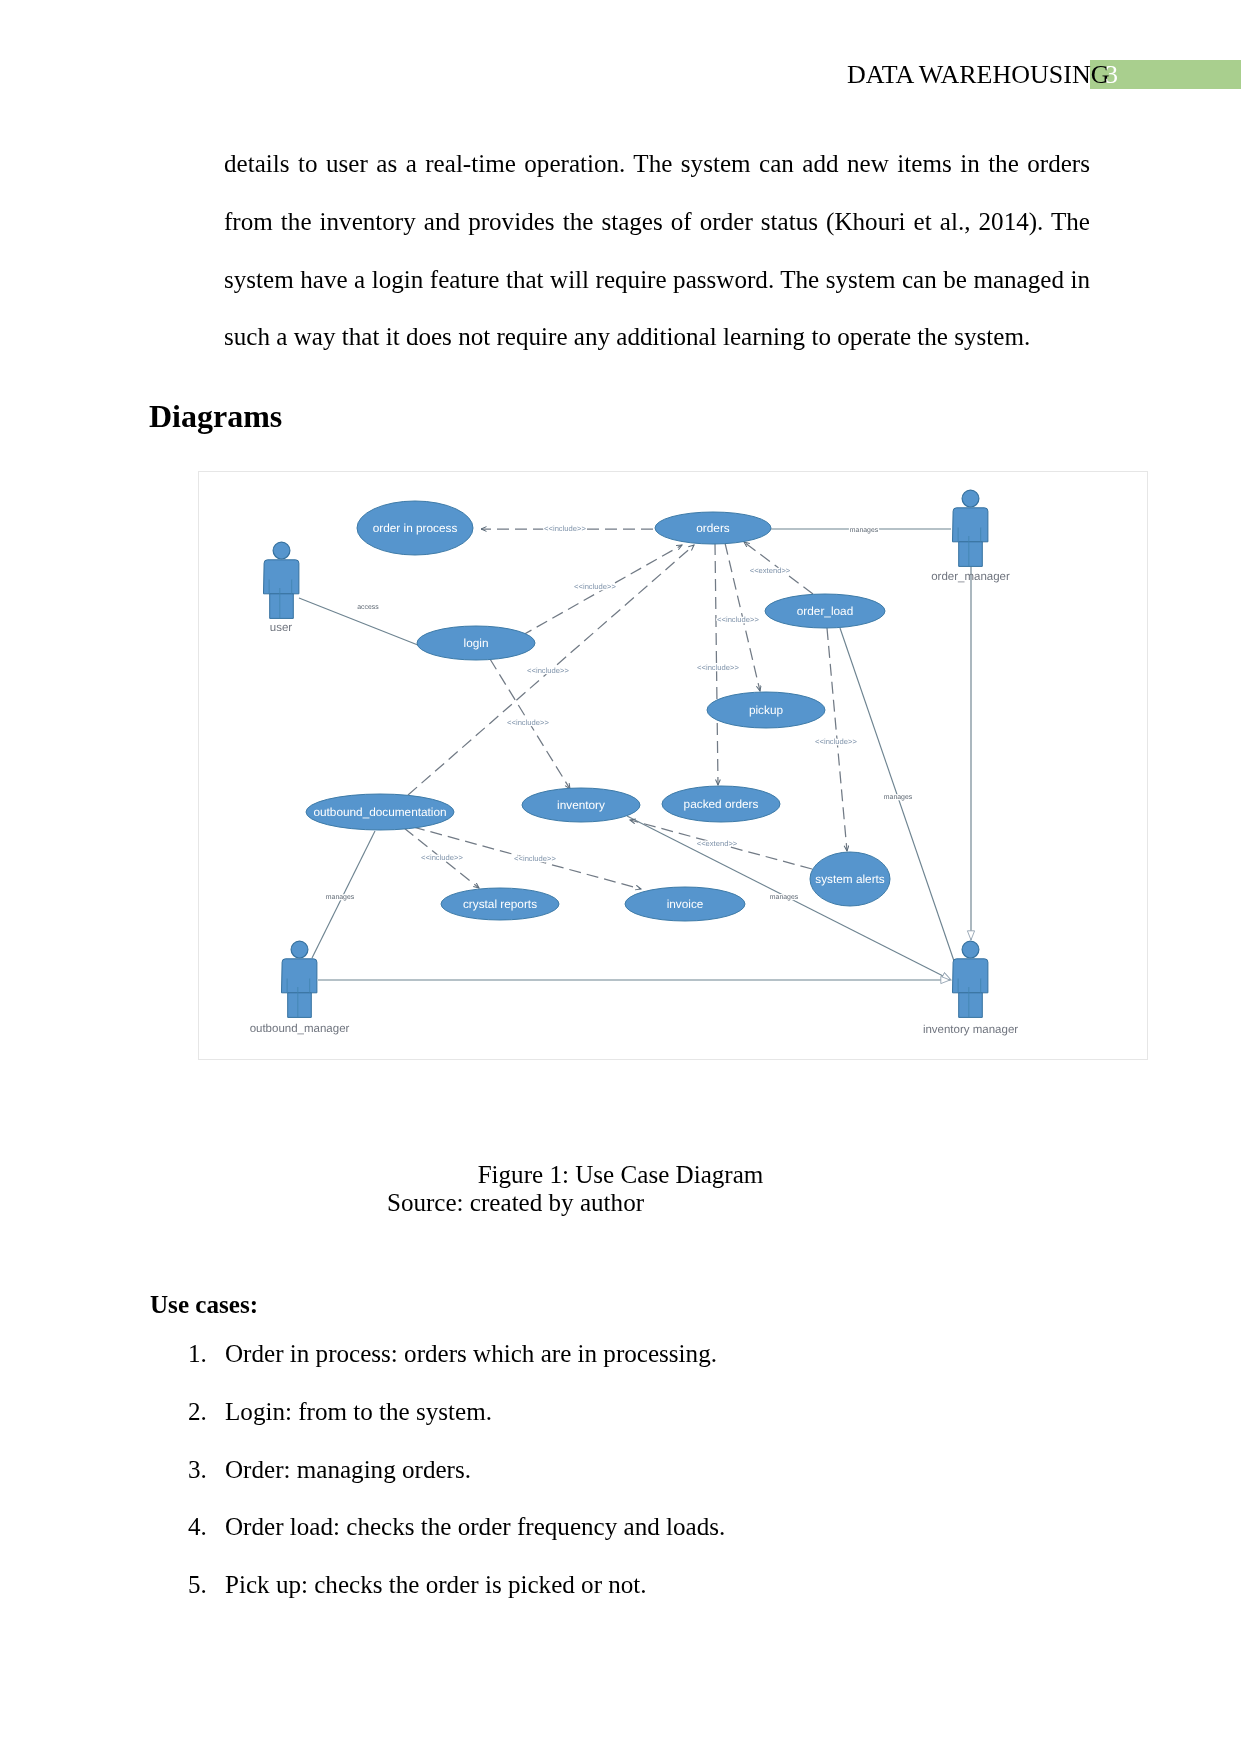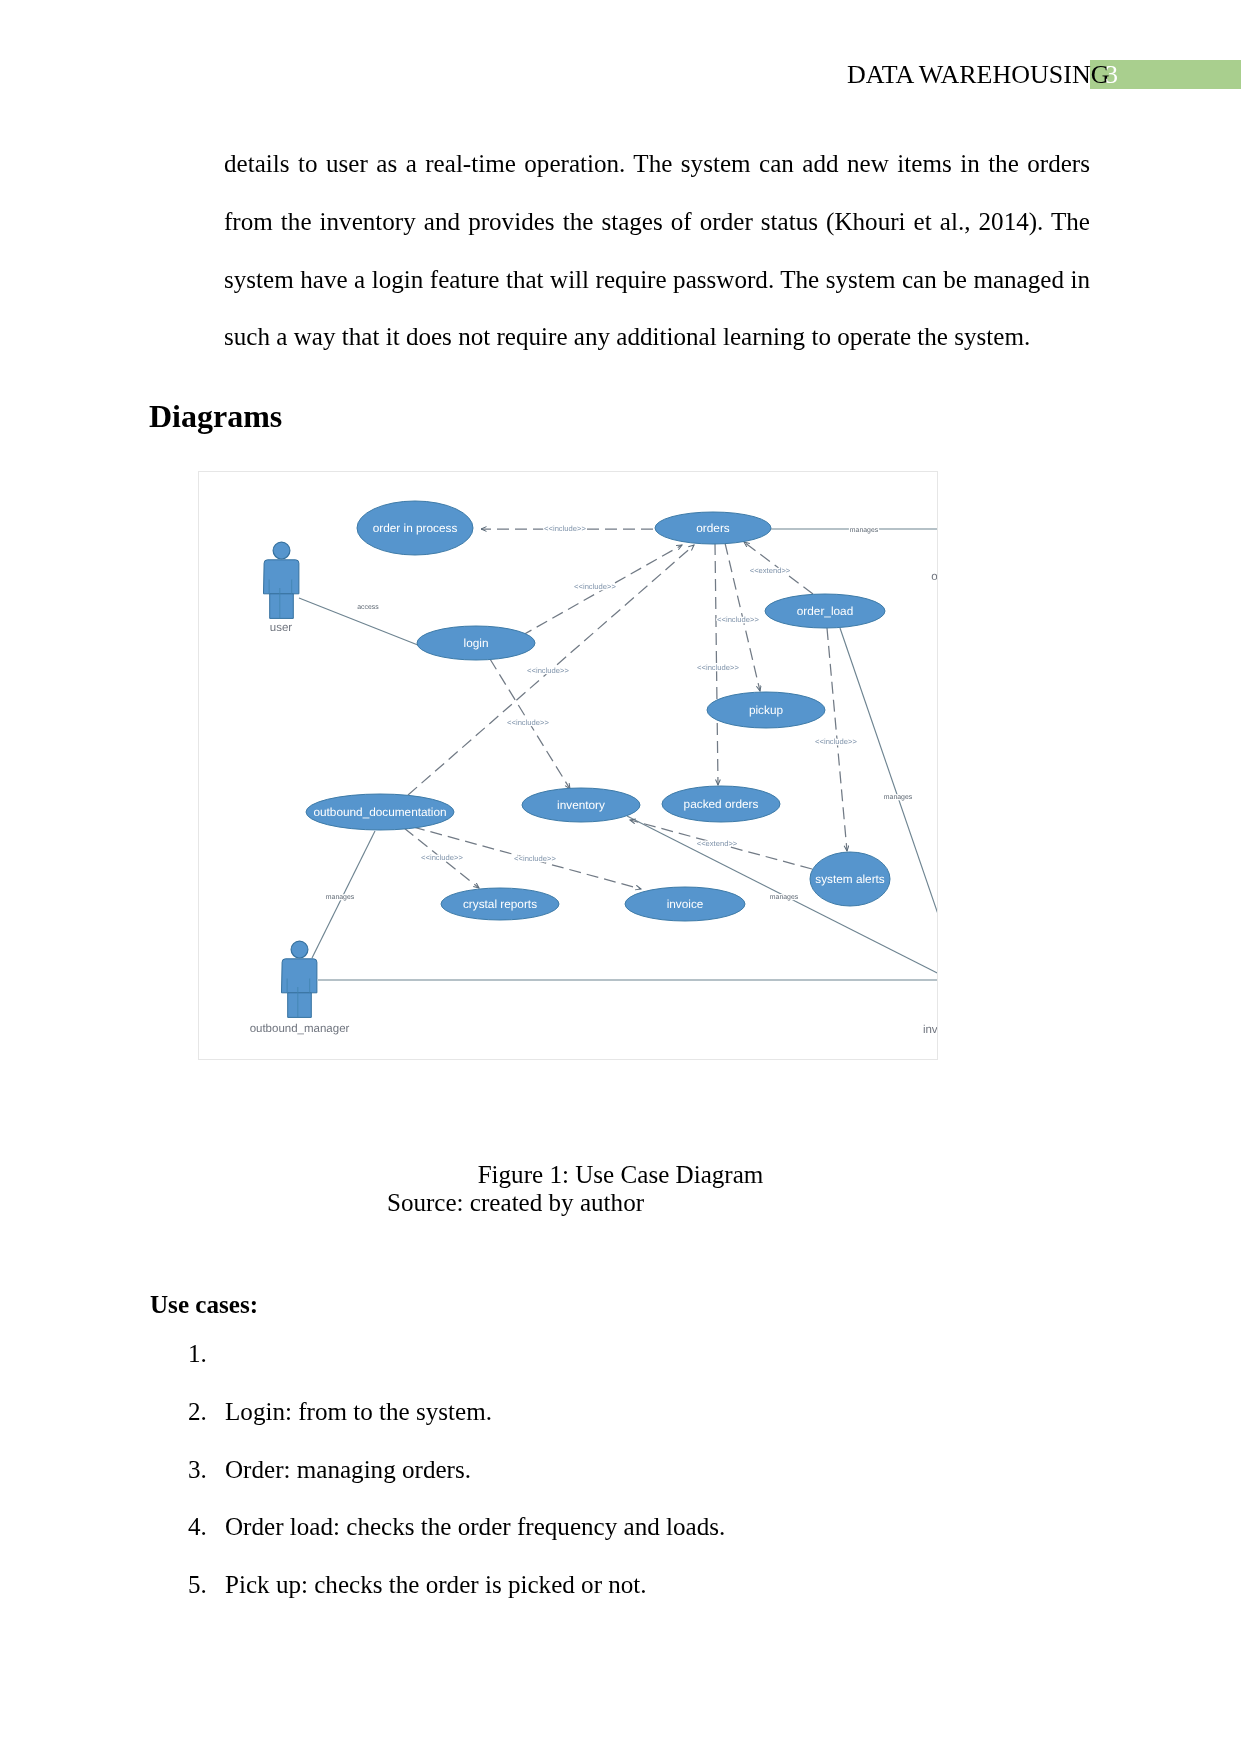--- a/index.html
+++ b/index.html
@@ -57,21 +57,21 @@
 
   
   .list { position:absolute; left:188px; top:1337px; width:920px; }
   .li { position:relative; height:57.8px; font-size:25.1px; line-height:34px; }
   .li .num { position:absolute; left:0; top:0; }
   .li .txt { position:absolute; left:37px; top:0; white-space:nowrap; }
 
   
   .diagram {
     position:absolute; left:198px; top:471px;
-    width:740px; height:589px;
+    width:950px; height:589px;
     border:1px solid #e6e6e6;
     background:#ffffff;
     box-sizing:border-box;
     overflow:hidden;
   }
   .diagram svg { position:absolute; left:0; top:0; display:block; }
   svg text { -webkit-font-smoothing:antialiased; text-rendering:geometricPrecision; }
   .uc-label { font-family:"Liberation Sans", sans-serif; fill:#ffffff; font-size:11.8px; text-anchor:middle; }
   .actor-label { font-family:"Liberation Sans", sans-serif; fill:#70757f; font-size:11.5px; text-anchor:middle; }
   .stereo { font-family:"Liberation Sans", sans-serif; fill:#8094ab; font-size:7.6px; text-anchor:middle; paint-order:stroke; stroke:#ffffff; stroke-width:2.6px; stroke-linejoin:round; }
@@ -217,20 +217,21 @@
 </svg>
 </div>
 
 <div class="figcap">Figure 1: Use Case Diagram</div>
 <div class="figsrc">Source: created by author</div>
 
 <div class="h-usecases">Use cases:</div>
 <ol class="list" style="list-style:none;margin:0;padding:0;">
   <li class="li">
     <span class="num">1.</span>
+    <span class="txt">Order in process: orders which are in processing.</span>
   </li>
   <li class="li">
     <span class="num">2.</span>
     <span class="txt">Login: from to the system.</span>
   </li>
   <li class="li">
     <span class="num">3.</span>
     <span class="txt">Order: managing orders.</span>
   </li>
   <li class="li">

